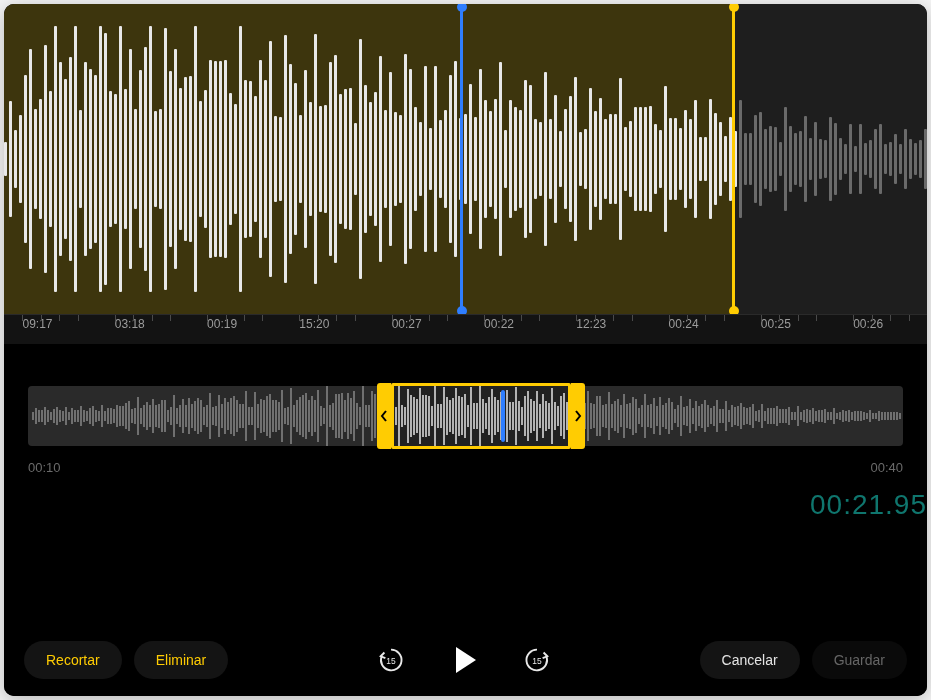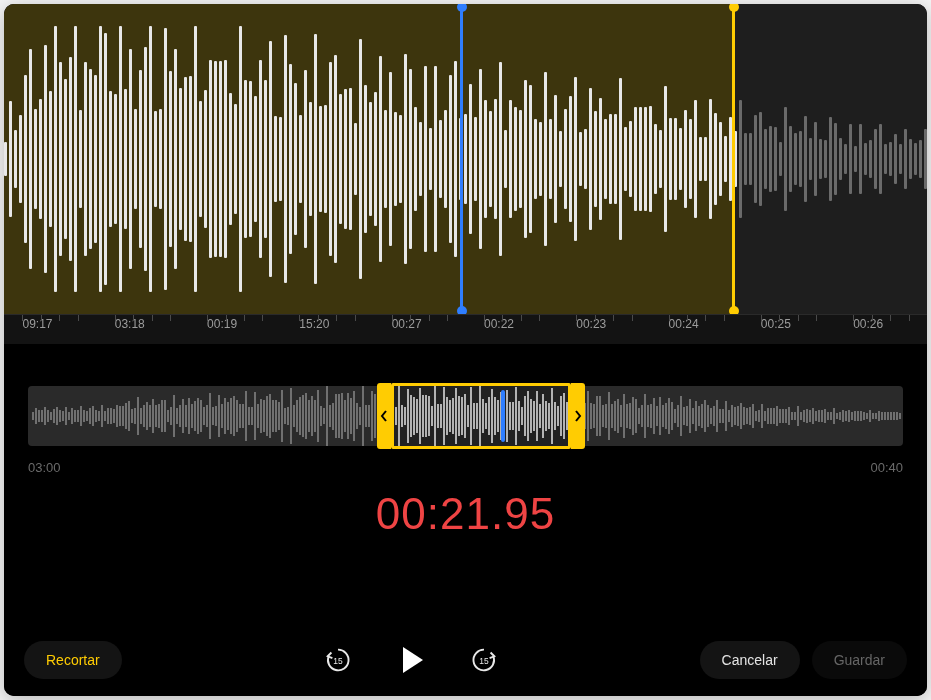--- a/index.html
+++ b/index.html
@@ -206,23 +206,23 @@
     border-radius:2px;
   }
   .ov-label {
     color:#6a6a6a;
     font-size:13px;
     padding-top:6px;
   }
   .ov-labels { display:flex; justify-content:space-between; padding:0 24px; }
   
   .current-time {
-    text-align:center;
-    color:#ef4444;
-    font-size:44px;
+    text-align:right;
+    color:#0f766e;
+    font-size:28px;
     font-weight:500;
     letter-spacing:1px;
     padding: 14px 0 10px 0;
     flex-shrink:0;
   }
   
   .flex-spacer { flex:1; }
   
   .bottom-bar {
     height:72px;
@@ -496,21 +496,21 @@
       <span class="tick" style="left: 42%;">00:27</span>
       <div class="minortick" style="left: 42%;"></div>
       <div class="minortick" style="left: 44%;"></div>
       <div class="minortick" style="left: 46%;"></div>
       <div class="minortick" style="left: 48%;"></div>
       <span class="tick" style="left: 52%;">00:22</span>
       <div class="minortick" style="left: 52%;"></div>
       <div class="minortick" style="left: 54%;"></div>
       <div class="minortick" style="left: 56%;"></div>
       <div class="minortick" style="left: 58%;"></div>
-      <span class="tick" style="left: 62%;">00:23</span>
+      <span class="tick" style="left: 62%;">12:23</span>
       <div class="minortick" style="left: 62%;"></div>
       <div class="minortick" style="left: 64%;"></div>
       <div class="minortick" style="left: 66%;"></div>
       <div class="minortick" style="left: 68%;"></div>
       <span class="tick" style="left: 72%;">00:24</span>
       <div class="minortick" style="left: 72%;"></div>
       <div class="minortick" style="left: 74%;"></div>
       <div class="minortick" style="left: 76%;"></div>
       <div class="minortick" style="left: 78%;"></div>
       <span class="tick" style="left: 82%;">00:25</span>
@@ -827,30 +827,31 @@
       </div>
       <div class="ov-handle right" id="ov-h-right" style="left: 62%;">
         <svg viewBox="0 0 8 14">
             <path d="M2 2 L6 7 L2 12" stroke="#000" stroke-width="2" fill="none"></path>
           </svg>
       </div>
       <div class="ov-playhead" id="ov-play" style="left: 54%;"></div>
     </div>
   </div>
   <div class="ov-labels">
-    <span class="ov-label">03:00</span>
+    <span class="ov-label">00:10</span>
     <span class="ov-label">00:40</span>
   </div>
 
   <div class="current-time">00:21.95</div>
 
   <div class="flex-spacer"></div>
 
   <div class="bottom-bar">
     <button class="pill">Recortar</button>
+    <button class="pill">Eliminar</button>
 
     <div class="transport">
       <div class="jump-btn">
         <svg viewBox="0 0 32 32">
           <path d="M16 5 A11 11 0 1 1 6 12" fill="none" stroke="#e8e8e8" stroke-width="2"></path>
           <path d="M9 8 L5 12 L10 14" fill="none" stroke="#e8e8e8" stroke-width="2"></path>
           <text x="16" y="20" text-anchor="middle" font-size="9" fill="#e8e8e8">15</text>
         </svg>
       </div>
       <div class="play-btn">

